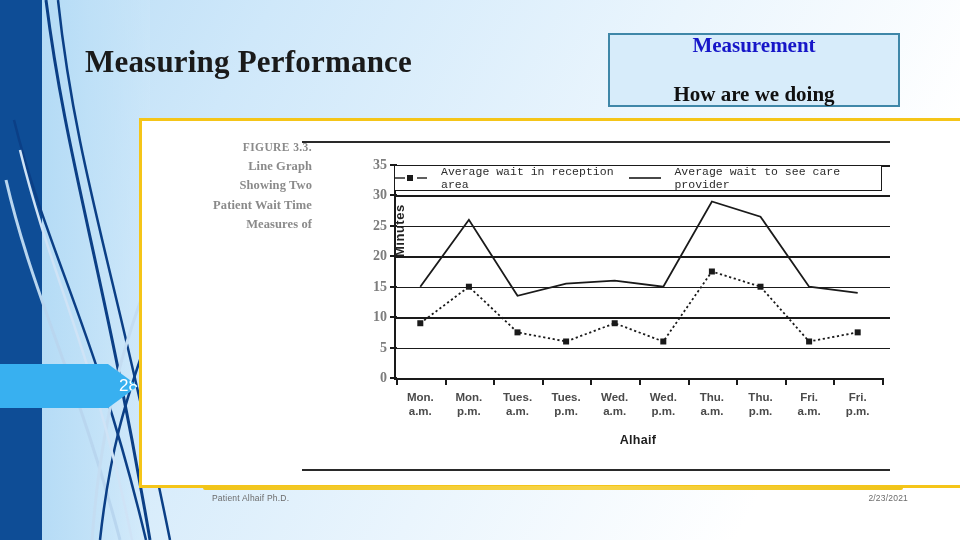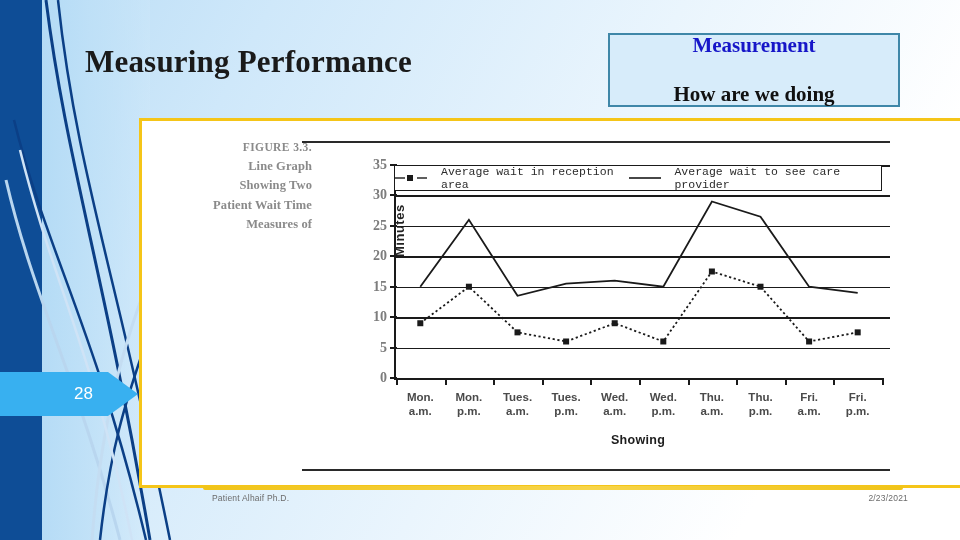--- a/index.html
+++ b/index.html
@@ -104,24 +104,24 @@
     background:#fff;z-index:6;
   }
   .legend-item{display:flex;align-items:center;gap:12px;
     font-family:Liberation Mono, monospace;font-size:11.5px;color:#2c2c2c;}
   .lg-swatch{display:inline-block;position:relative;width:34px;height:10px;}
 
   svg.series{position:absolute;inset:0;overflow:visible;}
 
   
   .pagechip{
-    position:absolute;left:0px;top:372px;width:138px;height:44px;
+    position:absolute;left:0px;top:364px;width:138px;height:44px;
     background:#38b0f0;
     clip-path:polygon(0 0,108px 0,138px 22px,108px 44px,0 44px);
-    display:flex;align-items:center;
+    display:flex;align-items:center;justify-content:flex-end;
   }
   .pagechip span{
     margin-left:74px;color:#ffffff;font-size:17px;
     font-family:"Liberation Sans", sans-serif;
   }
 
   
   .footer-rule{
     position:absolute;left:203px;top:486px;width:700px;height:4px;
     background:linear-gradient(90deg,#f0c419 0%,#f7d54a 55%,#f0c419 100%);
@@ -284,21 +284,21 @@
               <div>Fri.</div>
               <div>a.m.</div>
             </div>
             <div class="xtick" style="left: 95%;">
               <div>Fri.</div>
               <div>p.m.</div>
             </div>
           </div>
       </div>
 
-      <div class="xaxis-title">Showing</div>
+      <div class="xaxis-title">Alhaif</div>
     </div>
   </div>
 
   <div class="pagechip">
     <span>28</span>
   </div>
 
   <div class="footer-rule"></div>
   <div class="footer-left">Patient Alhaif Ph.D.</div>
   <div class="footer-right">2/23/2021</div>

